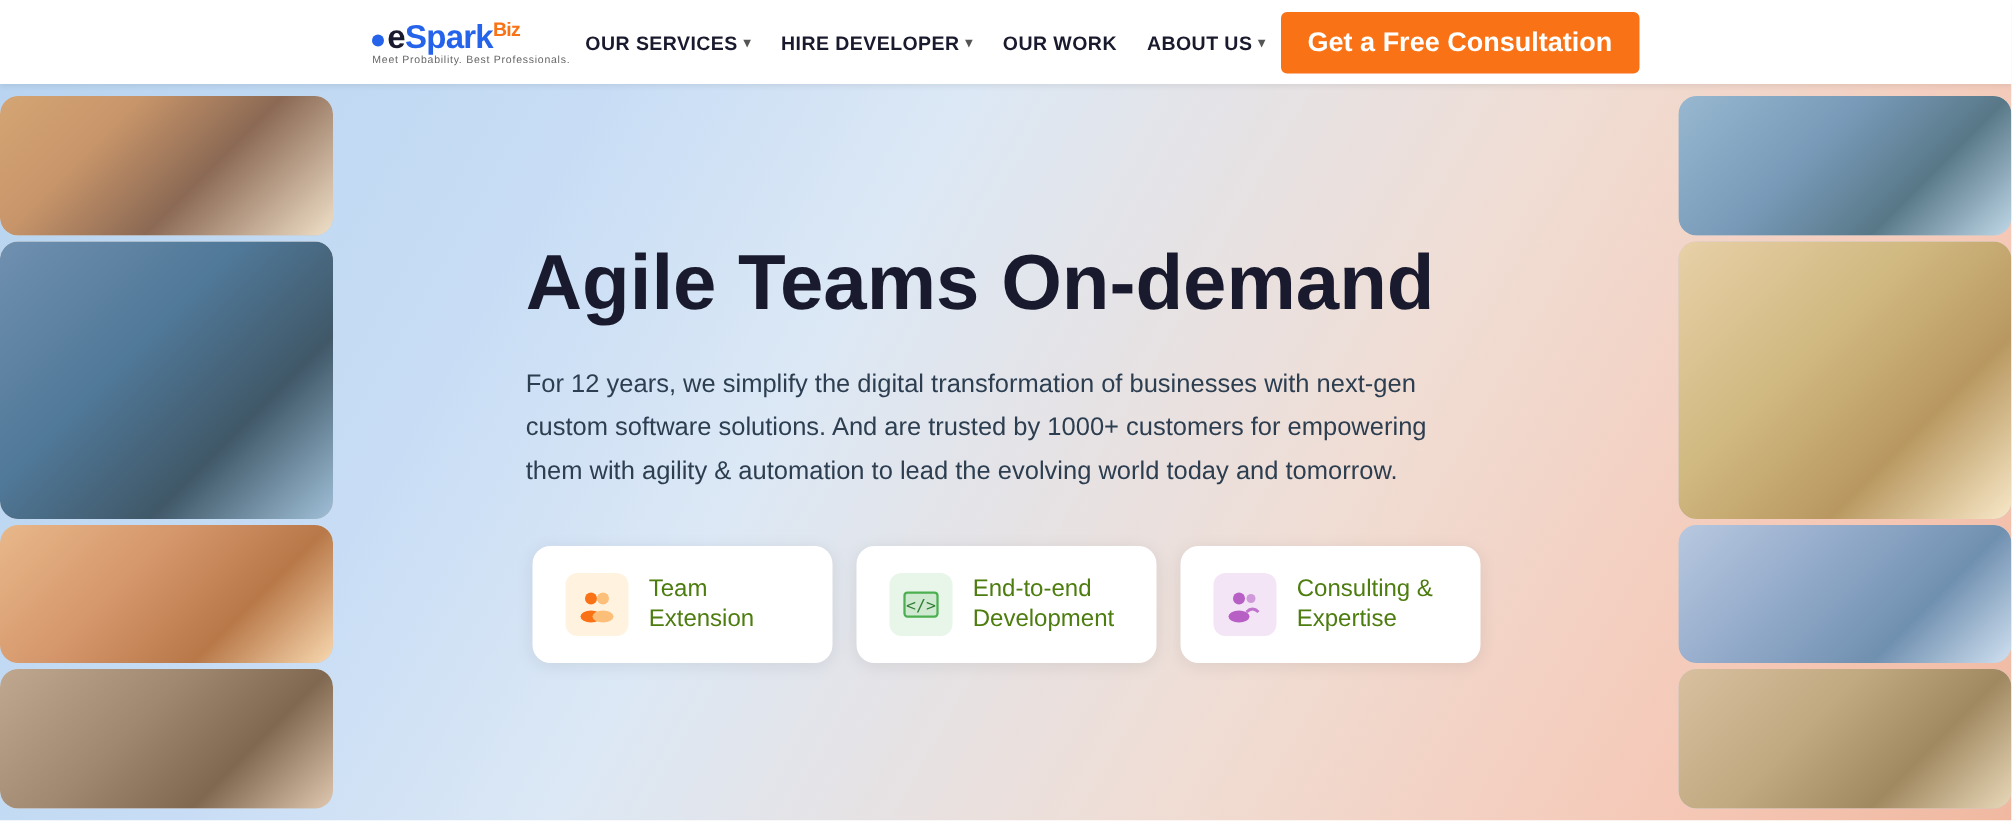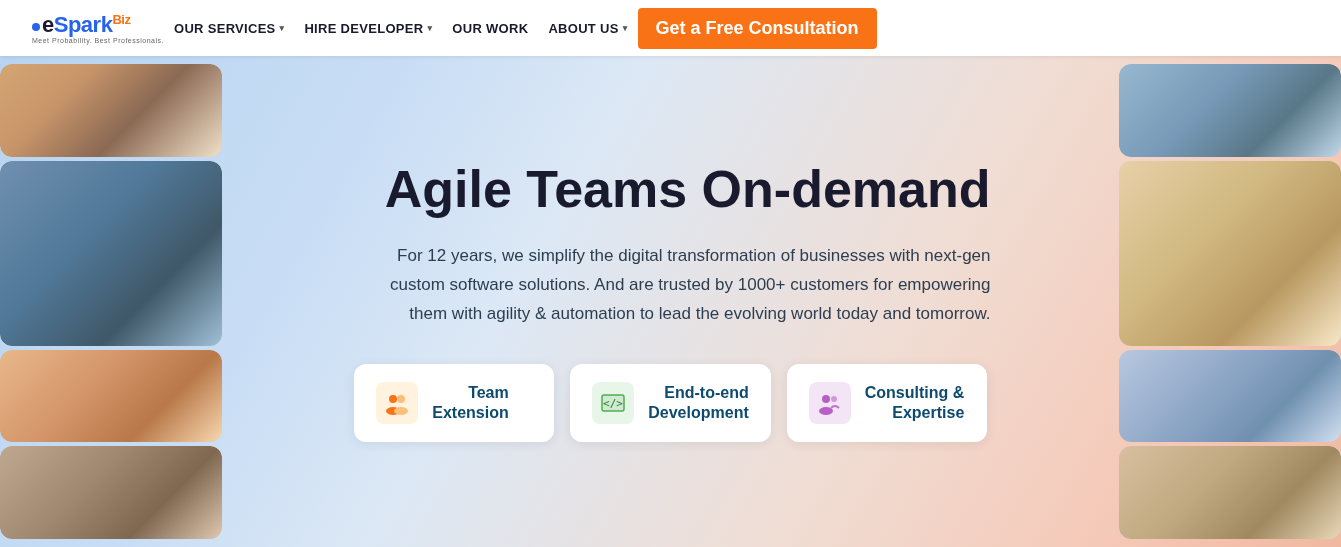--- a/index.html
+++ b/index.html
@@ -2,21 +2,21 @@
 <html><head>
   <meta charset="utf-8">
   <style>
     * { margin: 0; padding: 0; box-sizing: border-box; }
     body { font-family: 'Segoe UI', Arial, sans-serif; width: 1341px; height: 547px; overflow: hidden; }
 
     
     .navbar {
       display: flex;
       align-items: center;
-      justify-content: flex-start;
+      justify-content: center;
       padding: 16px 32px;
       height: 56px;
       background: #fff;
       box-shadow: 0 1px 4px rgba(0,0,0,0.08);
       position: relative;
       z-index: 10;
     }
     .logo-area {
       display: flex;
       flex-direction: column;
@@ -133,21 +133,21 @@
     .photo-2 { background: linear-gradient(135deg, #7090b0 0%, #507898 40%, #405868 70%, #a0c0d8 100%); }
     .photo-3 { background: linear-gradient(135deg, #e8b88a 0%, #d4956a 40%, #b87848 70%, #f8d8b0 100%); }
     .photo-4 { background: linear-gradient(135deg, #c0a890 0%, #a08870 40%, #806850 70%, #e0c8b0 100%); }
     .photo-5 { background: linear-gradient(135deg, #98b8d0 0%, #789ab8 40%, #587888 70%, #c0d8e8 100%); }
     .photo-6 { background: linear-gradient(135deg, #e8d0a8 0%, #d0b880 40%, #b89860 70%, #f8e8c8 100%); }
     .photo-7 { background: linear-gradient(135deg, #b8c8e0 0%, #90a8c8 40%, #7090b0 70%, #d0e0f0 100%); }
     .photo-8 { background: linear-gradient(135deg, #d8c0a0 0%, #c0a880 40%, #a08860 70%, #e8d8b8 100%); }
 
     
     .hero-content {
-      text-align: right;
+      text-align: left;
       max-width: 680px;
       padding: 0 20px;
       position: relative;
       z-index: 2;
     }
     .hero-title {
       font-size: 52px;
       font-weight: 800;
       color: #1a1a2e;
       line-height: 1.1;
@@ -187,22 +187,22 @@
       justify-content: center;
       font-size: 22px;
       flex-shrink: 0;
     }
     .icon-team { background: #fff3e0; color: #f97316; }
     .icon-dev { background: #e8f5e9; color: #2e7d32; }
     .icon-consult { background: #f3e5f5; color: #7b1fa2; }
 
     .service-label {
       font-size: 16px;
-      font-weight: 700;
-      color: #0c4a6e;
+      font-weight: 400;
+      color: #4d7c0f;
       line-height: 1.3;
     }
   </style>
 </head>
 <body>
 
 <nav class="navbar">
   <div class="logo-area">
     <div class="logo-text">
       <span class="logo-dot"></span>e<span class="spark">Spark</span><span class="biz">Biz</span>

